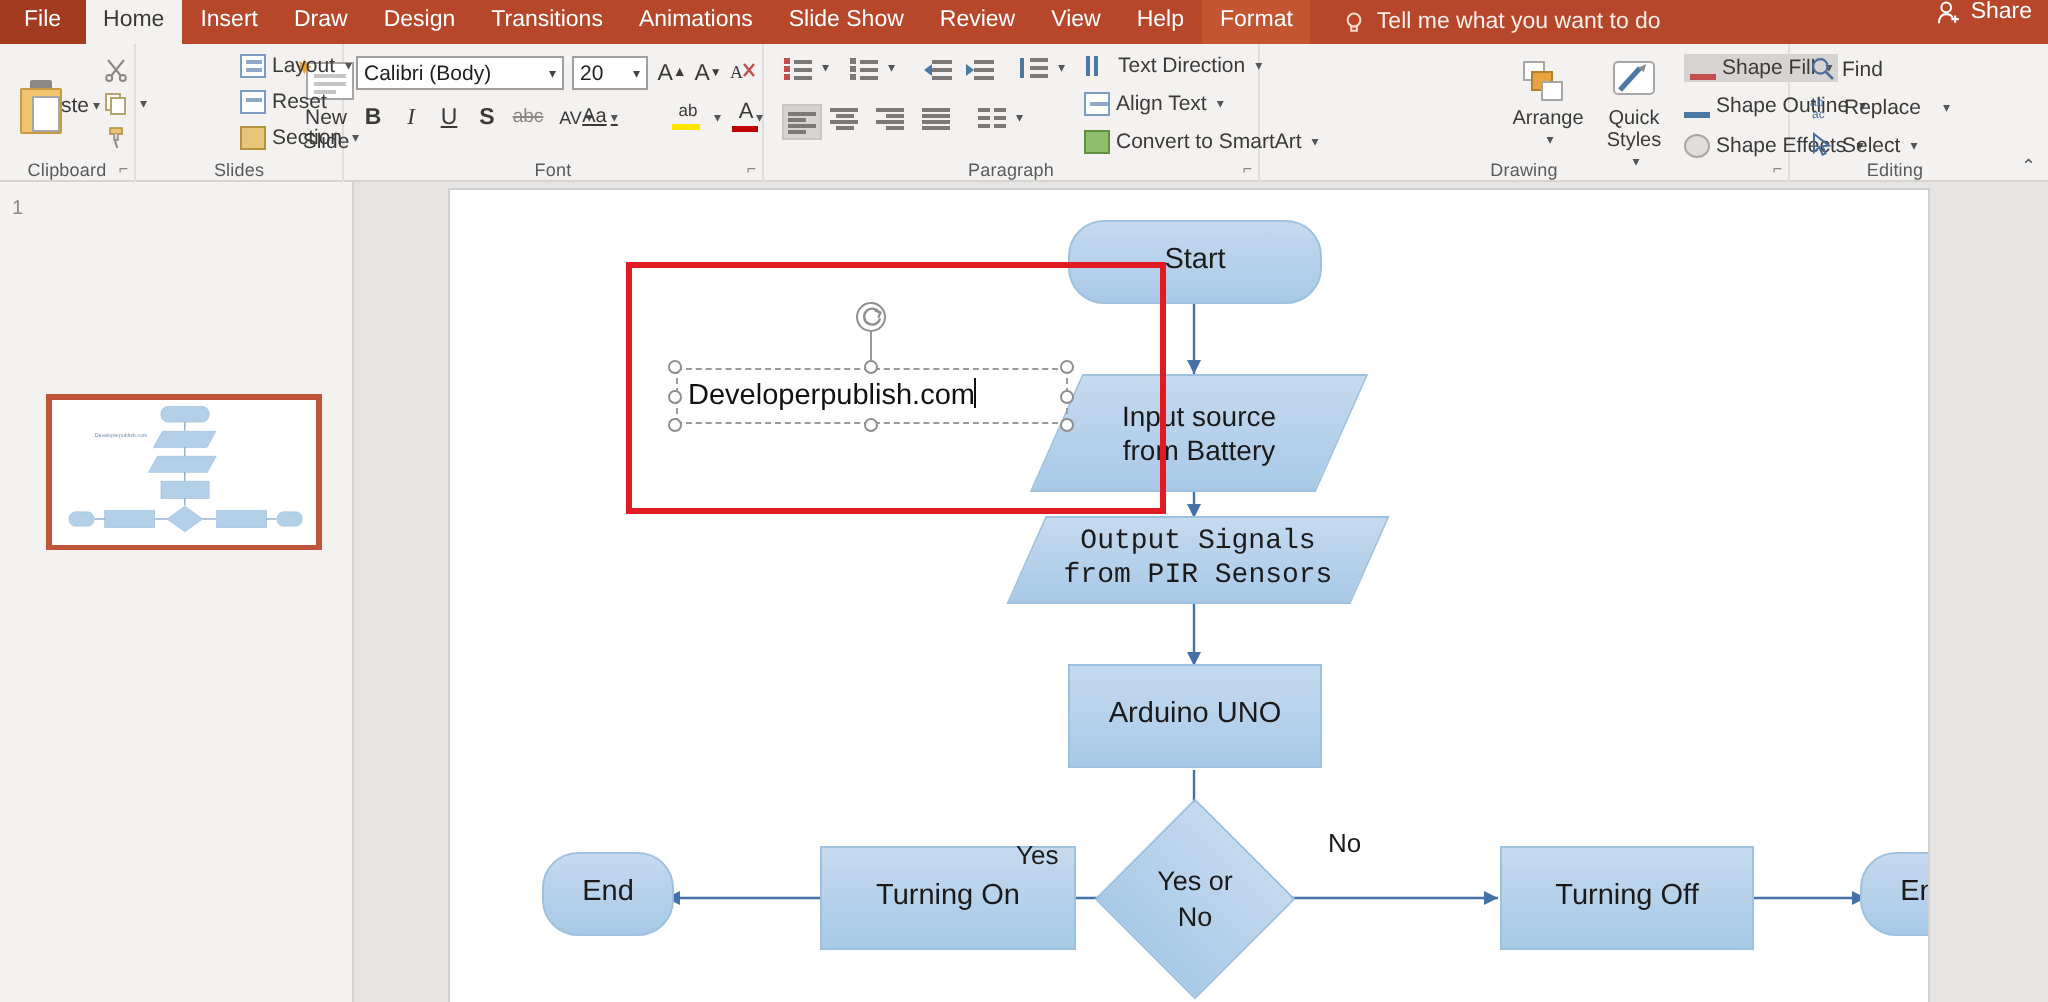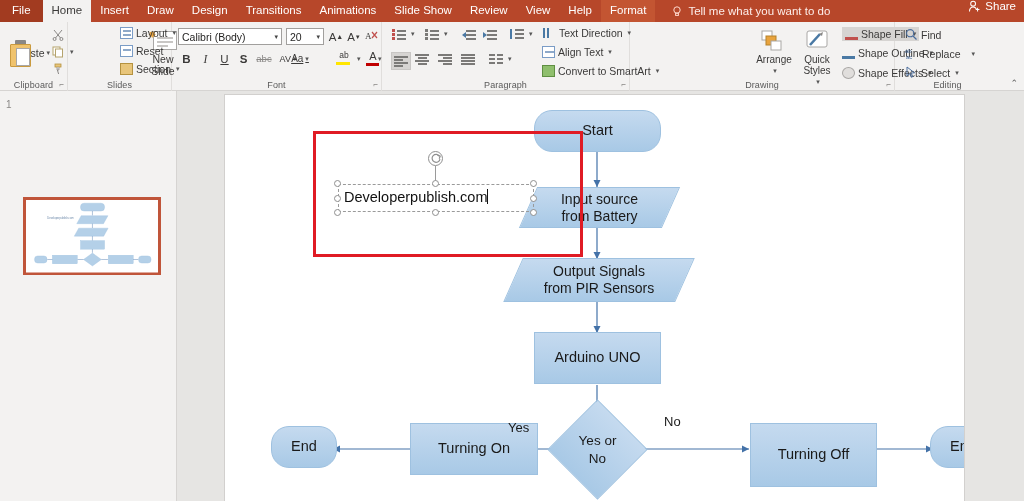--- a/index.html
+++ b/index.html
@@ -678,31 +678,31 @@
           <path d="M407 354 H 524"></path>
           <path d="M185 354 H 108"></path>
           <path d="M650 354 H 708"></path>
         </g>
       </svg>
 
       <div class="fshape sfill term" style="left:309px; top:15px; width:127px; height:42px; font-size:14.5px;">
         <span>Start</span>
       </div>
 
-      <div class="para-wrap" style="left:303px; top:92px; width:143px; height:41px;">
+      <div class="para-wrap" style="left:303px; top:92px; width:143px; height:59px;">
         <div class="sk"></div>
         <div class="lab" style="font-size:14px;">
           <span style="white-space:pre-line">Input source
 from Battery</span>
         </div>
       </div>
 
       <div class="para-wrap" style="left:288px; top:163px; width:172px; height:44px;">
         <div class="sk"></div>
-        <div class="lab" style="font-size:14px;">
+        <div class="lab" style="font-size:14px;font-family:Liberation Mono, monospace;">
           <span style="white-space:pre-line">Output Signals
 from PIR Sensors</span>
         </div>
       </div>
 
       <div class="fshape sfill" style="left:309px; top:237px; width:127px; height:52px; font-size:14.5px;">
         <span>Arduino UNO</span>
       </div>
 
       <div class="dia-wrap" style="left:337px; top:319px; width:71px; height:71px;">
@@ -710,21 +710,21 @@
         <div class="lab" style="font-size:13.5px;">
           <span style="white-space:pre-line">Yes or
 No</span>
         </div>
       </div>
 
       <div class="fshape sfill" style="left:185px; top:328px; width:128px; height:52px; font-size:14.5px;">
         <span>Turning On</span>
       </div>
 
-      <div class="fshape sfill" style="left:525px; top:328px; width:127px; height:64px; font-size:14.5px;">
+      <div class="fshape sfill" style="left:525px; top:328px; width:127px; height:52px; font-size:14.5px;">
         <span>Turning Off</span>
       </div>
 
       <div class="fshape sfill term" style="left:46px; top:331px; width:66px; height:42px; font-size:14.5px;">
         <span>End</span>
       </div>
 
       <div class="fshape sfill term" style="left:705px; top:331px; width:66px; height:42px; font-size:14.5px;">
         <span>End</span>
       </div>

